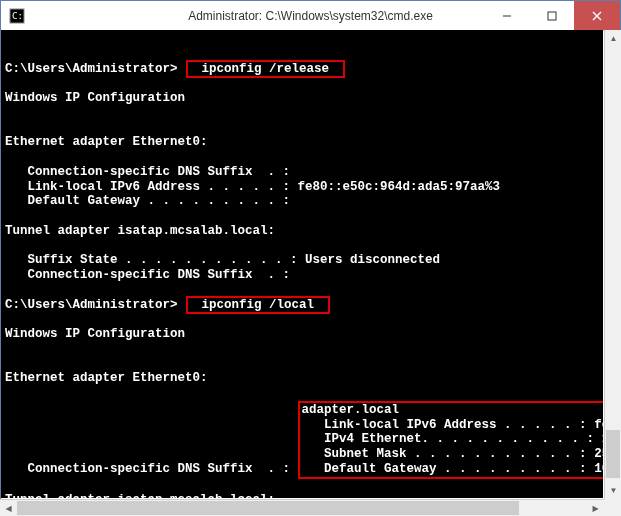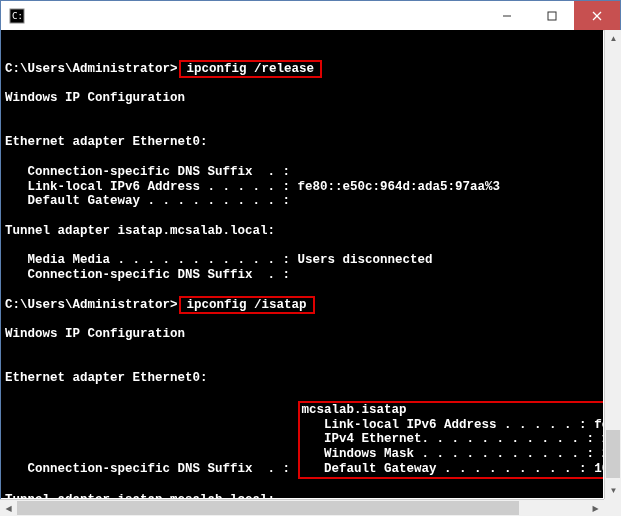--- a/index.html
+++ b/index.html
@@ -71,22 +71,22 @@
   line-height: 1.18;
   padding: 2px 4px;
   overflow: hidden;
   position: relative;
   white-space: pre;
   font-weight: bold;
 }
 .hl {
   border: 2px solid #d00;
   display: inline-block;
-  padding: 0 6px;
-  margin: -2px 1px;
+  padding: 0 14px;
+  margin: -2px 8px;
 }
 .hl-block {
   border: 2px solid #d00;
   padding: 0 2px;
   display: inline-block;
   line-height: 1.18;
 }
 .scrollbar-v {
   position: absolute;
   right: 0;
@@ -163,20 +163,21 @@
 
 <div class="window">
 
   <div class="titlebar">
     <span class="title-icon">
       <svg width="16" height="16" viewBox="0 0 16 16">
           <rect x="1" y="1" width="14" height="14" fill="#000" stroke="#888"></rect>
           <text x="3" y="11" font-size="9" fill="#fff" font-family="monospace">C:</text>
         </svg>
     </span>
+    <div class="title-text">Administrator: C:\Windows\system32\cmd.exe</div>
     <div class="window-controls">
       <div class="win-btn">
         <svg width="10" height="10">
             <line x1="1" y1="5" x2="9" y2="5" stroke="#333" stroke-width="1"></line>
           </svg>
       </div>
       <div class="win-btn">
         <svg width="10" height="10">
             <rect x="1" y="1" width="8" height="8" fill="none" stroke="#333" stroke-width="1"></rect>
           </svg>
@@ -199,34 +200,34 @@
 
 
 <span>Ethernet adapter Ethernet0:</span>
 
 <span>   Connection-specific DNS Suffix  . :</span>
 <span>   Link-local IPv6 Address . . . . . : </span><span>fe80::e50c:964d:ada5:97aa%3</span>
 <span>   Default Gateway . . . . . . . . . :</span>
 
 <span>Tunnel adapter isatap.mcsalab.local:</span>
 
-<span>   Media Media . . . . . . . . . . . : </span><span>Users disconnected</span>
+<span>   Suffix State . . . . . . . . . . . : </span><span>Users disconnected</span>
 <span>   Connection-specific DNS Suffix  . :</span>
 
-<span>C:\Users\Administrator&gt;</span><span class="hl">ipconfig /isatap</span>
+<span>C:\Users\Administrator&gt;</span><span class="hl">ipconfig /local</span>
 
 <span>Windows IP Configuration</span>
 
 
 <span>Ethernet adapter Ethernet0:</span>
 
-<span>   Connection-specific DNS Suffix  . : </span><span class="hl-block"><span>mcsalab.isatap</span>
+<span>   Connection-specific DNS Suffix  . : </span><span class="hl-block"><span>adapter.local</span>
 <span>   Link-local IPv6 Address . . . . . : </span><span>fe80::e50c:964d:ada5:97aa%3</span>
 <span>   IPv4 Ethernet. . . . . . . . . . . : </span><span>10.0.0.230</span>
-<span>   Windows Mask . . . . . . . . . . . : </span><span>255.0.0.0</span>
+<span>   Subnet Mask . . . . . . . . . . . : </span><span>255.0.0.0</span>
 <span>   Default Gateway . . . . . . . . . : </span><span>10.0.0.1</span></span>
 
 <span>Tunnel adapter isatap.mcsalab.local:</span>
 
 
 
 
 
 </div>
   </div>

